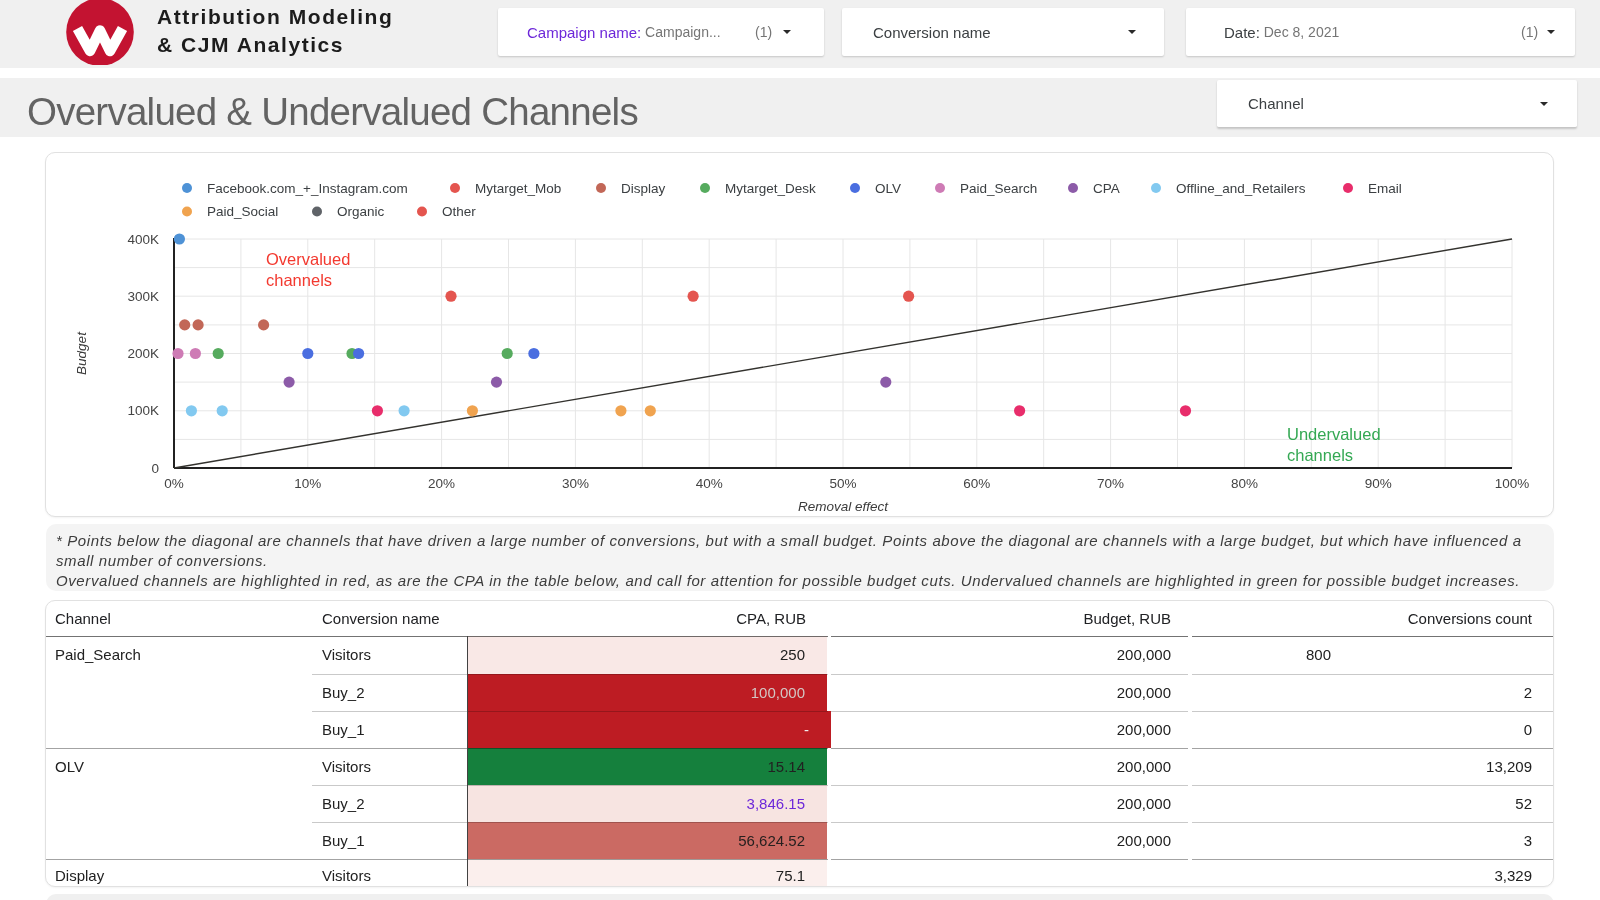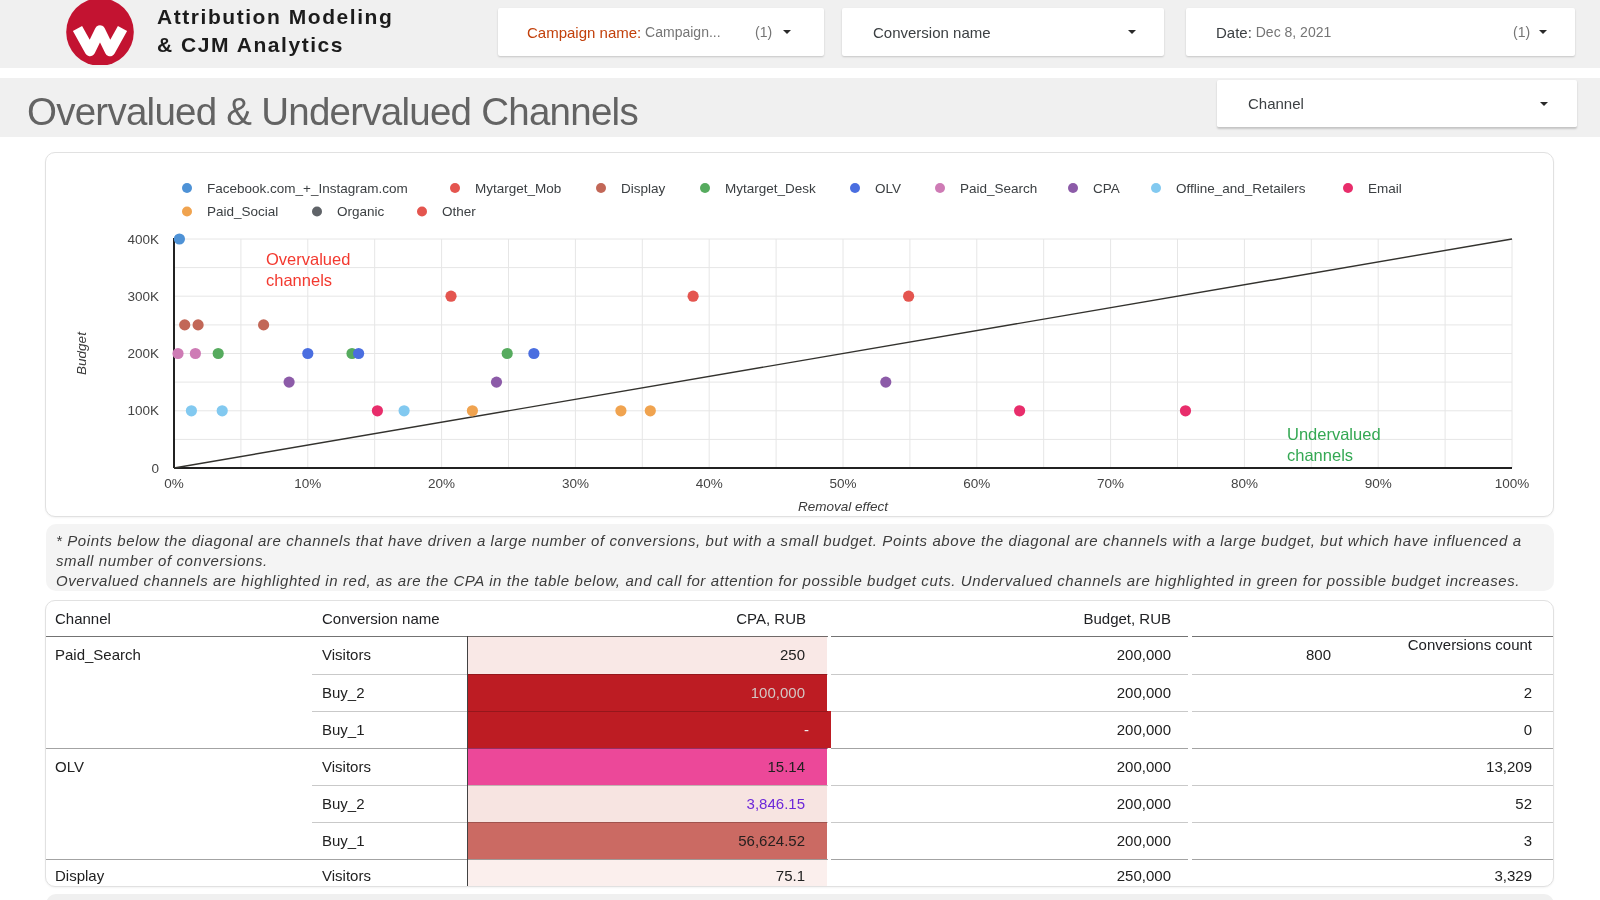--- a/index.html
+++ b/index.html
@@ -46,34 +46,34 @@
 
 <div id="topbar">
   <svg class="abs" style="left:66px;top:-4px" width="68" height="69" viewBox="0 0 68 69">
     <circle cx="34" cy="36" r="33.8" fill="#c31331"></circle>
     <path d="M 11.5 32.5 L 24 55 L 34 34.5 L 44 55 L 56.5 32.5" fill="none" stroke="#ffffff" stroke-width="10.5" stroke-linecap="butt" stroke-linejoin="round"></path>
   </svg>
   <div class="brand">Attribution Modeling<br>&amp; CJM Analytics</div>
 
   <div class="filter" style="left:498px; width:326px;">
     <div class="inner" style="padding-left:29px;">
-      <span style="color:#c2410c;text-align:right;">Campaign name:</span>
+      <span style="color:#6d28d9;text-align:right;">Campaign name:</span>
         <span class="dim">&nbsp;Campaign...</span>
       <span class="dim" style="position:absolute; left:257px;">(1)</span>
       <span class="arrow" style="position:absolute; left:285px;"></span>
     </div>
   </div>
   <div class="filter" style="left:842px; width:322px;">
     <div class="inner" style="padding-left:31px;">
       <span style="color:#3c4043;">Conversion name</span>
       <span class="arrow" style="position:absolute; left:286px;"></span>
     </div>
   </div>
   <div class="filter" style="left:1186px; width:389px;">
-    <div class="inner" style="padding-left:30px;">
+    <div class="inner" style="padding-left:30px;margin-left:8px;">
       <span style="color:#3c4043;">Date:</span>
         <span class="dim">&nbsp;Dec 8, 2021</span>
       <span class="dim" style="position:absolute; left:327px;">(1)</span>
       <span class="arrow" style="position:absolute; left:353px;"></span>
     </div>
   </div>
 </div>
 
 <div id="titleband">
   <div class="filter" style="left:1217px; top:2.5px; width:360px; height:48px;
@@ -195,25 +195,25 @@
 </svg>
 </div>
 
 <div id="footnote">* Points below the diagonal are channels that have driven a large number of conversions, but with a small budget. Points above the diagonal are channels with a large budget, but which have influenced a<br>small number of conversions.<br>Overvalued channels are highlighted in red, as are the CPA in the table below, and call for attention for possible budget cuts. Undervalued channels are highlighted in green for possible budget increases.</div>
 
 <div id="tablecard">
 <div class="tcell thead" style="left:9px; top:-1px;">Channel</div>
 <div class="tcell thead" style="left:276px; top:-1px;">Conversion name</div>
 <div class="tcell thead" style="left:800px; width:325px; top:-1px; text-align:right;">Budget, RUB</div>
 <div class="tcell thead" style="left:500px; width:260px; top:-1px; text-align:right;">CPA, RUB</div>
-<div class="tcell thead" style="left:1160px; width:326px; top:-1px; text-align:right;margin-top:26px;">Conversions count</div>
+<div class="tcell thead" style="left:1160px; width:326px; top:-1px; text-align:right;">Conversions count</div>
 <div class="cpa" style="top:35.0px; background:#f9e8e6; color:#212121; height:38px;">250</div>
 <div class="cpa" style="top:72.5px; background:#bd1c23; color:#d3c6c4; height:37px;">100,000</div>
 <div class="cpa" style="top:109.5px; background:#bd1c23; color:#efecec; height:37px; width:364px;">-</div>
-<div class="cpa" style="top:146.5px; background:#ec4899; color:#212121; height:37px;">15.14</div>
+<div class="cpa" style="top:146.5px; background:#15803d; color:#212121; height:37px;">15.14</div>
 <div class="cpa" style="top:183.5px; background:#f7e4e1; color:#6d28d9; height:37px;">3,846.15</div>
 <div class="cpa" style="top:220.5px; background:#cb6a63; color:#27201f; height:37px;">56,624.52</div>
 <div class="cpa" style="top:257.5px; background:#fbefed; color:#212121; height:37px; line-height:33px;">75.1</div>
 <div class="tcell" style="left:9px; top:35.0px;">Paid_Search</div>
 <div class="tcell" style="left:276px; top:35.0px;">Visitors</div>
 <div class="tcell" style="left:900px; width:225px; top:35.0px; text-align:right;">200,000</div>
 <div class="tcell" style="left:1260px; width:226px; top:35.0px; ">800</div>
 <div class="tcell" style="left:276px; top:72.5px;">Buy_2</div>
 <div class="tcell" style="left:900px; width:225px; top:72.5px; text-align:right;">200,000</div>
 <div class="tcell" style="left:1260px; width:226px; top:72.5px; text-align:right;">2</div>
@@ -225,21 +225,20 @@
 <div class="tcell" style="left:900px; width:225px; top:146.5px; text-align:right;">200,000</div>
 <div class="tcell" style="left:1260px; width:226px; top:146.5px; text-align:right;">13,209</div>
 <div class="tcell" style="left:276px; top:183.5px;">Buy_2</div>
 <div class="tcell" style="left:900px; width:225px; top:183.5px; text-align:right;">200,000</div>
 <div class="tcell" style="left:1260px; width:226px; top:183.5px; text-align:right;">52</div>
 <div class="tcell" style="left:276px; top:220.5px;">Buy_1</div>
 <div class="tcell" style="left:900px; width:225px; top:220.5px; text-align:right;">200,000</div>
 <div class="tcell" style="left:1260px; width:226px; top:220.5px; text-align:right;">3</div>
 <div class="tcell" style="left:9px; top:257.5px; line-height:33px;">Display</div>
 <div class="tcell" style="left:276px; top:257.5px; line-height:33px;">Visitors</div>
-<div class="tcell" style="left:900px; width:225px; top:257.5px; text-align:right; line-height:33px;">250,000</div>
 <div class="tcell" style="left:1260px; width:226px; top:257.5px; text-align:right; line-height:33px;">3,329</div>
 <div class="hline" style="left:0.0px; top:35.0px; width:781.5px; background:rgba(0,0,0,0.55);"></div>
 <div class="hline" style="left:785.0px; top:35.0px; width:357.0px; background:rgba(0,0,0,0.55);"></div>
 <div class="hline" style="left:1146.0px; top:35.0px; width:361.0px; background:rgba(0,0,0,0.55);"></div>
 <div class="hline" style="left:265.5px; top:72.5px; width:516.0px;"></div>
 <div class="hline" style="left:785.0px; top:72.5px; width:357.0px;"></div>
 <div class="hline" style="left:1146.0px; top:72.5px; width:361.0px;"></div>
 <div class="hline" style="left:265.5px; top:109.5px; width:516.0px;"></div>
 <div class="hline" style="left:785.0px; top:109.5px; width:357.0px;"></div>
 <div class="hline" style="left:1146.0px; top:109.5px; width:361.0px;"></div>

